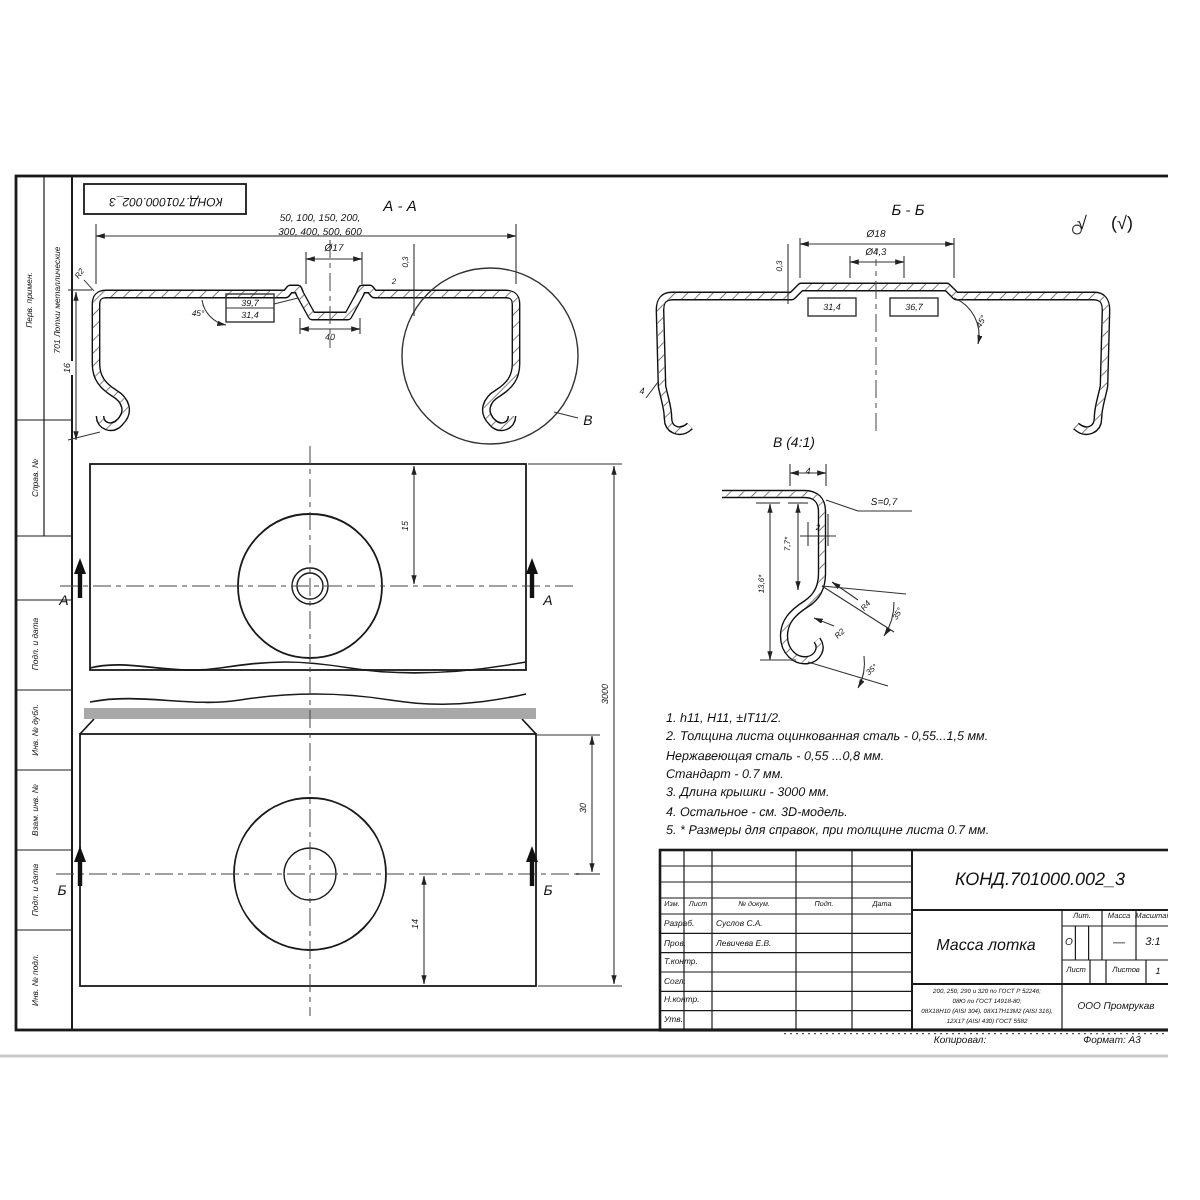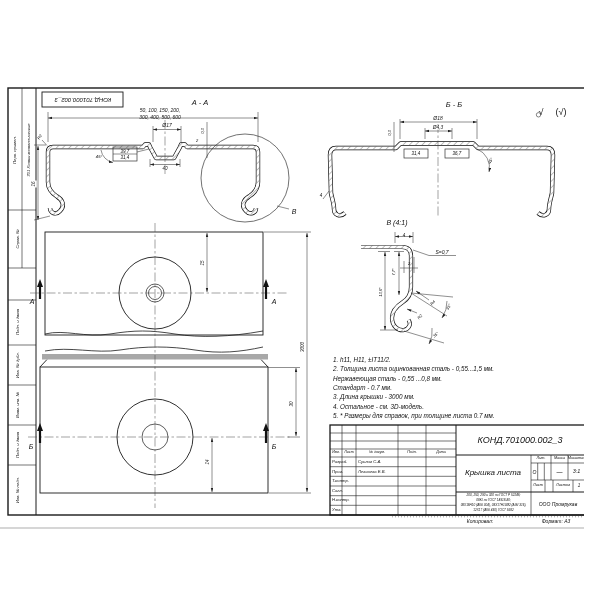--- a/index.html
+++ b/index.html
@@ -265,21 +265,21 @@
 
 <span class="note" style="top:357px;">1. h11, H11, ±IT11/2.</span>
 <span class="note" style="top:366.3px;">2. Толщина листа оцинкованная сталь - 0,55...1,5 мм.</span>
 <span class="note" style="top:375.6px;">Нержавеющая сталь - 0,55 ...0,8 мм.</span>
 <span class="note" style="top:384.9px;">Стандарт - 0.7 мм.</span>
 <span class="note" style="top:394.2px;">3. Длина крышки - 3000 мм.</span>
 <span class="note" style="top:403.5px;">4. Остальное - см. 3D-модель.</span>
 <span class="note" style="top:412.8px;">5. * Размеры для справок, при толщине листа 0.7 мм.</span>
 
 <span class="lbl" style="left:520px;top:440px;font-size:9px;">КОНД.701000.002_3</span>
-<span class="lbl" style="left:493px;top:473px;font-size:8px;">Крышка листа</span>
+<span class="lbl" style="left:493px;top:473px;font-size:8px;">Масса лотка</span>
 <span class="lbl" style="left:336px;top:453px;font-size:3.6px;">Изм.</span>
 <span class="lbl" style="left:349px;top:453px;font-size:3.6px;">Лист</span>
 <span class="lbl" style="left:377px;top:453px;font-size:3.6px;">№ докум.</span>
 <span class="lbl" style="left:412px;top:453px;font-size:3.6px;">Подп.</span>
 <span class="lbl" style="left:441px;top:453px;font-size:3.6px;">Дата</span>
 
 <span class="lbl la" style="left:332px;top:462px;font-size:4.2px;">Разраб.</span>
 <span class="lbl la" style="left:358px;top:462px;font-size:4.2px;">Суслов С.А.</span>
 <span class="lbl la" style="left:332px;top:471.5px;font-size:4.2px;">Пров.</span>
 <span class="lbl la" style="left:358px;top:471.5px;font-size:4.2px;">Левичева Е.В.</span>

